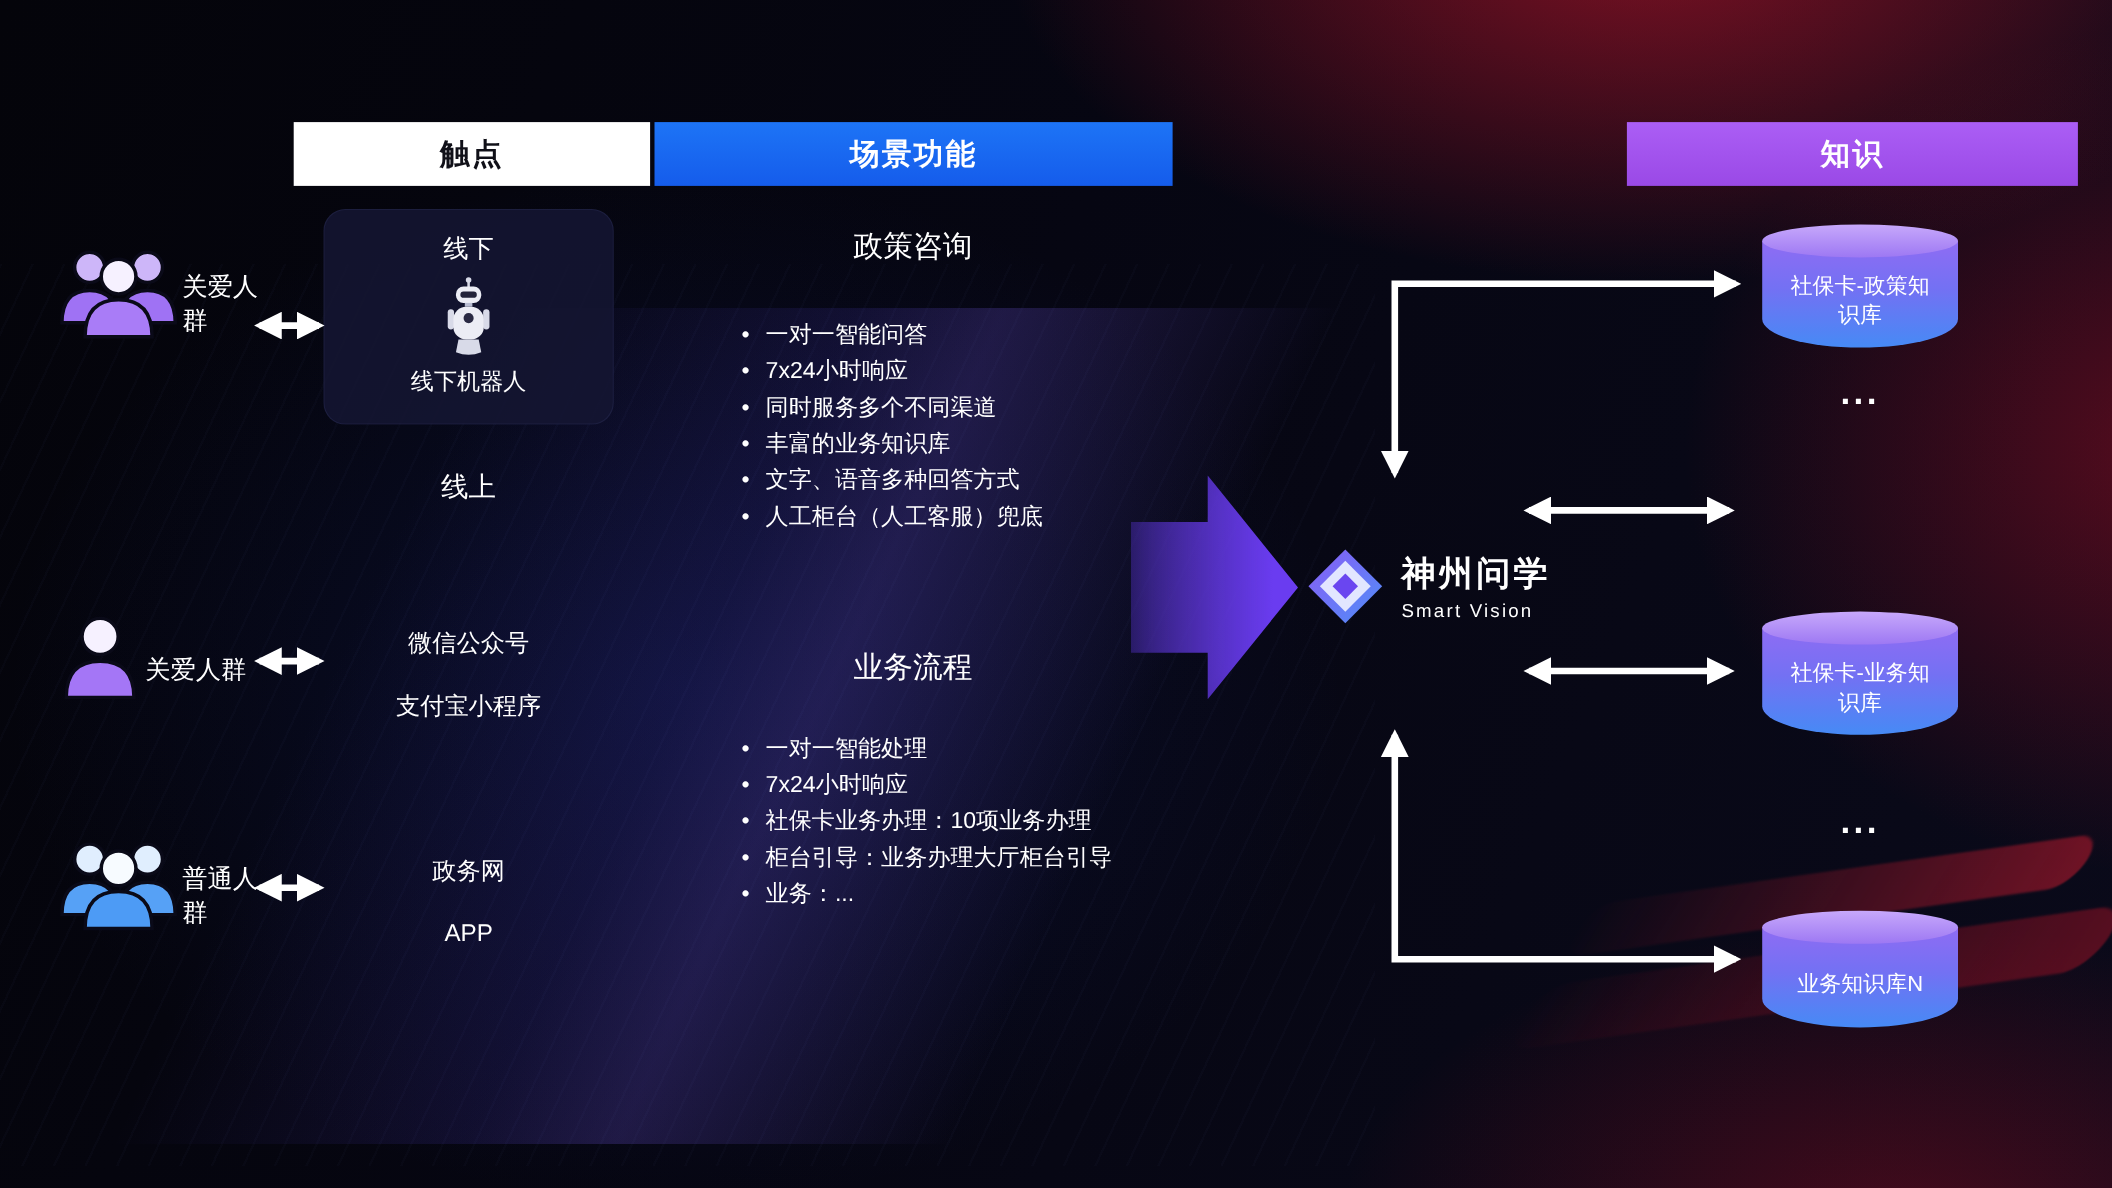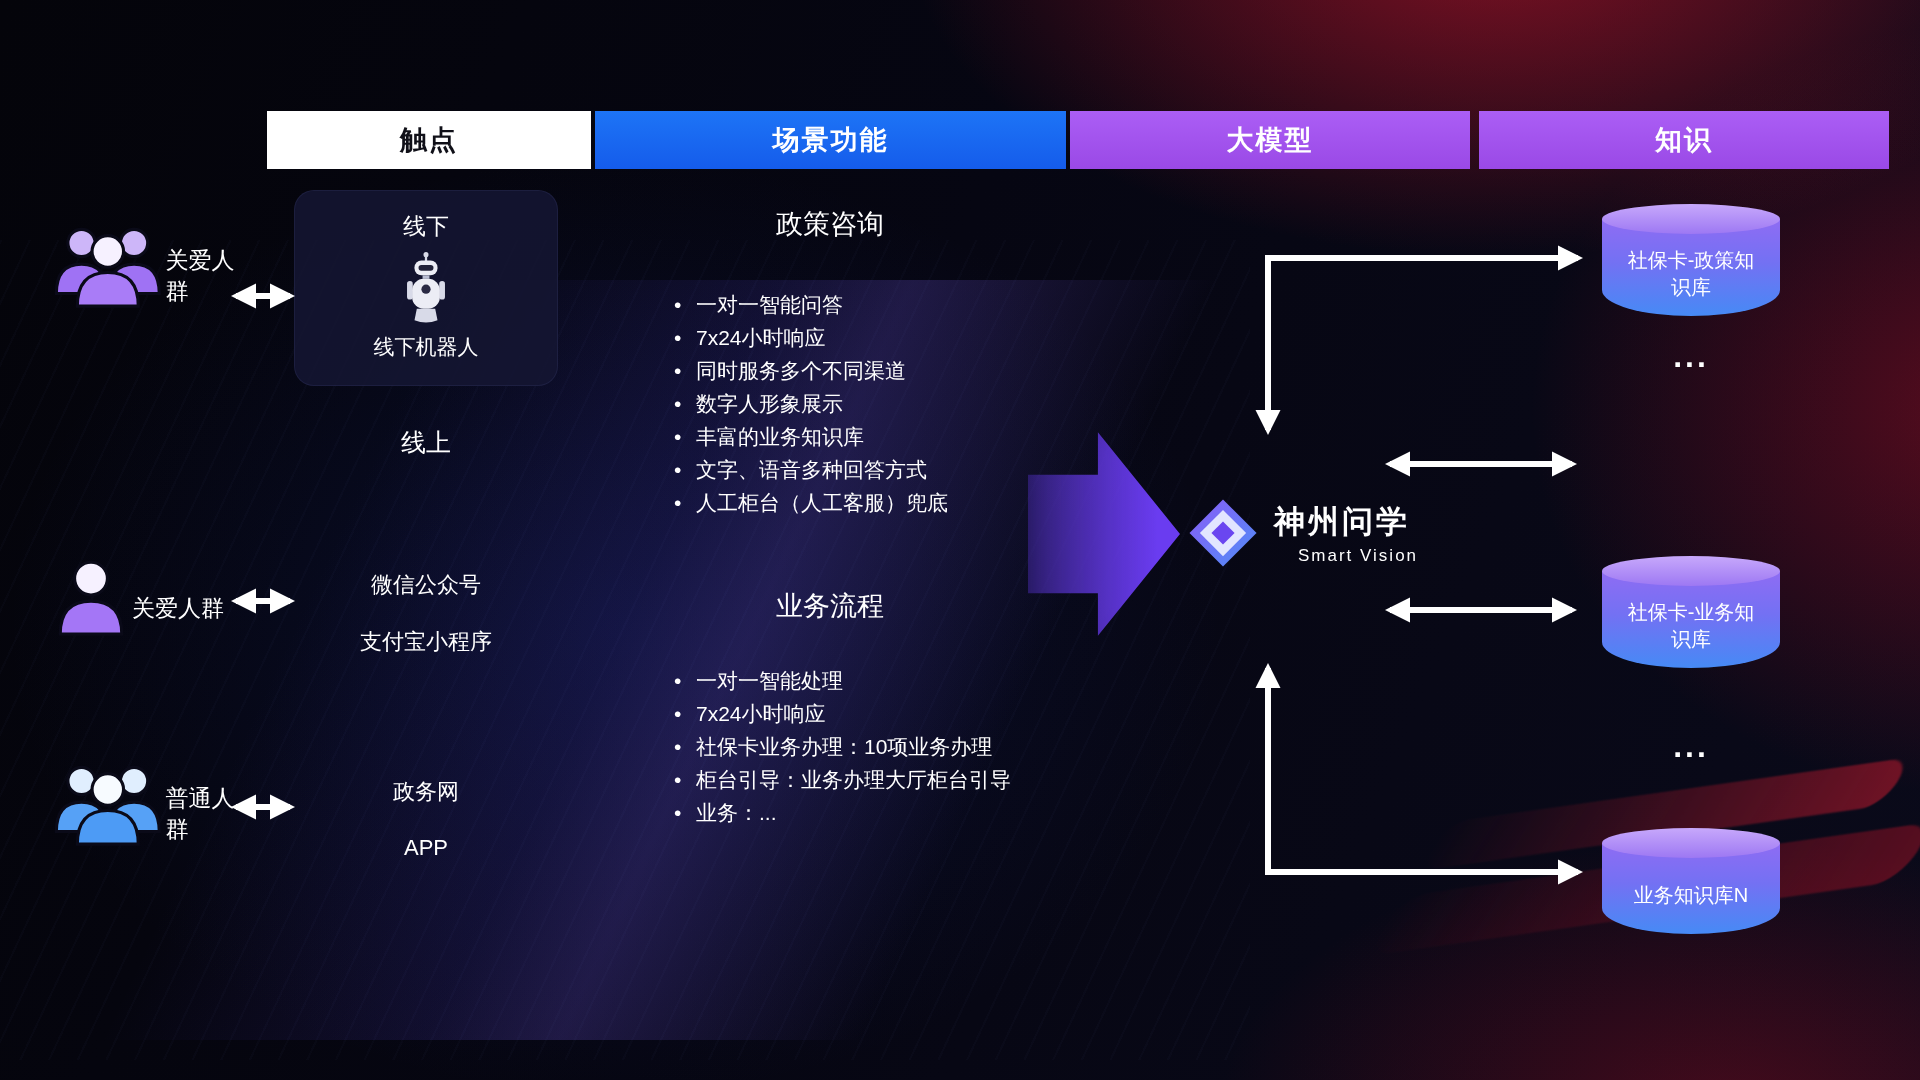--- a/index.html
+++ b/index.html
@@ -69,21 +69,21 @@
   .flow-arrow {
     position:absolute; left:1028px; top:428px; width:152px; height:212px; z-index:3;
     background:linear-gradient(90deg, rgba(64,38,158,.45), #6a3cf0 85%);
     clip-path:polygon(0% 22%, 46% 22%, 46% 2%, 100% 50%, 46% 98%, 46% 78%, 0% 78%);
     filter:drop-shadow(0 0 18px rgba(110,70,240,.45));
   }
 
   
   .logo-wrap { position:absolute; left:1186px; top:496px; display:flex; align-items:center; gap:14px; z-index:6; }
   .logo-name { font-size:31px; font-weight:700; letter-spacing:3px; }
-  .logo-sub  { font-size:17px; letter-spacing:2px; margin-top:3px;margin-left:24px; }
+  .logo-sub  { font-size:17px; letter-spacing:2px; margin-top:3px; }
 
   
   .db { position:absolute; left:1602px; width:178px; z-index:6; }
   .db-top {
     position:absolute; top:0; left:0; right:0; height:30px; border-radius:50%;
     background:linear-gradient(180deg,#c7a8fb,#9d78f3); z-index:2;
   }
   .db-body {
     position:absolute; top:15px; bottom:0; left:0; right:0;
     background:linear-gradient(180deg,#8f6cf3 0%, #7371f3 45%, #468af5 100%);
@@ -106,21 +106,20 @@
 <div class="stage">
 
   <div class="bg"></div>
   <div class="beam"></div>
   <div class="streaks"></div>
   <div class="swoosh s1"></div>
   <div class="swoosh s2"></div>
 
   <div class="hdr white" style="left:267px;  width:324px;">触点</div>
   <div class="hdr blue" style="left:595px;  width:471px;">场景功能</div>
-  <div class="hdr purple" style="left:1070px; width:400px;">大模型</div>
   <div class="hdr purple" style="left:1479px; width:410px;">知识</div>
 
   <div class="user-block" style="left:50px; top:214px;">
     <svg width="126" height="98" viewBox="0 0 110 86">
       <circle cx="30" cy="24" r="13" fill="#cdb6f9" stroke="#0a0a18" stroke-width="3"></circle>
       <path d="M6 72 Q6 44 30 44 Q54 44 54 72 Z" fill="#9f72f4" stroke="#0a0a18" stroke-width="3"></path>
       <circle cx="80" cy="24" r="13" fill="#cdb6f9" stroke="#0a0a18" stroke-width="3"></circle>
       <path d="M56 72 Q56 44 80 44 Q104 44 104 72 Z" fill="#9f72f4" stroke="#0a0a18" stroke-width="3"></path>
       <circle cx="55" cy="32" r="15" fill="#f6f1ff" stroke="#0a0a18" stroke-width="3"></circle>
       <path d="M26 84 Q26 52 55 52 Q84 52 84 84 Z" fill="#a97cf7" stroke="#0a0a18" stroke-width="3"></path>
@@ -170,21 +169,20 @@
   <div class="channel" style="top:570px;">微信公众号</div>
   <div class="channel" style="top:627px;">支付宝小程序</div>
   <div class="channel" style="top:777px;">政务网</div>
   <div class="channel" style="top:835px;">APP</div>
 
   <div class="func-title" style="top:206px;">政策咨询</div>
   <ul class="func-list" style="top:288px;">
     <li>一对一智能问答</li>
     <li>7x24小时响应</li>
     <li>同时服务多个不同渠道</li>
-    <li>数字人形象展示</li>
     <li>丰富的业务知识库</li>
     <li>文字、语音多种回答方式</li>
     <li>人工柜台（人工客服）兜底</li>
   </ul>
 
   <div class="func-title" style="top:588px;">业务流程</div>
   <ul class="func-list" style="top:664px;">
     <li>一对一智能处理</li>
     <li>7x24小时响应</li>
     <li>社保卡业务办理：10项业务办理</li>

